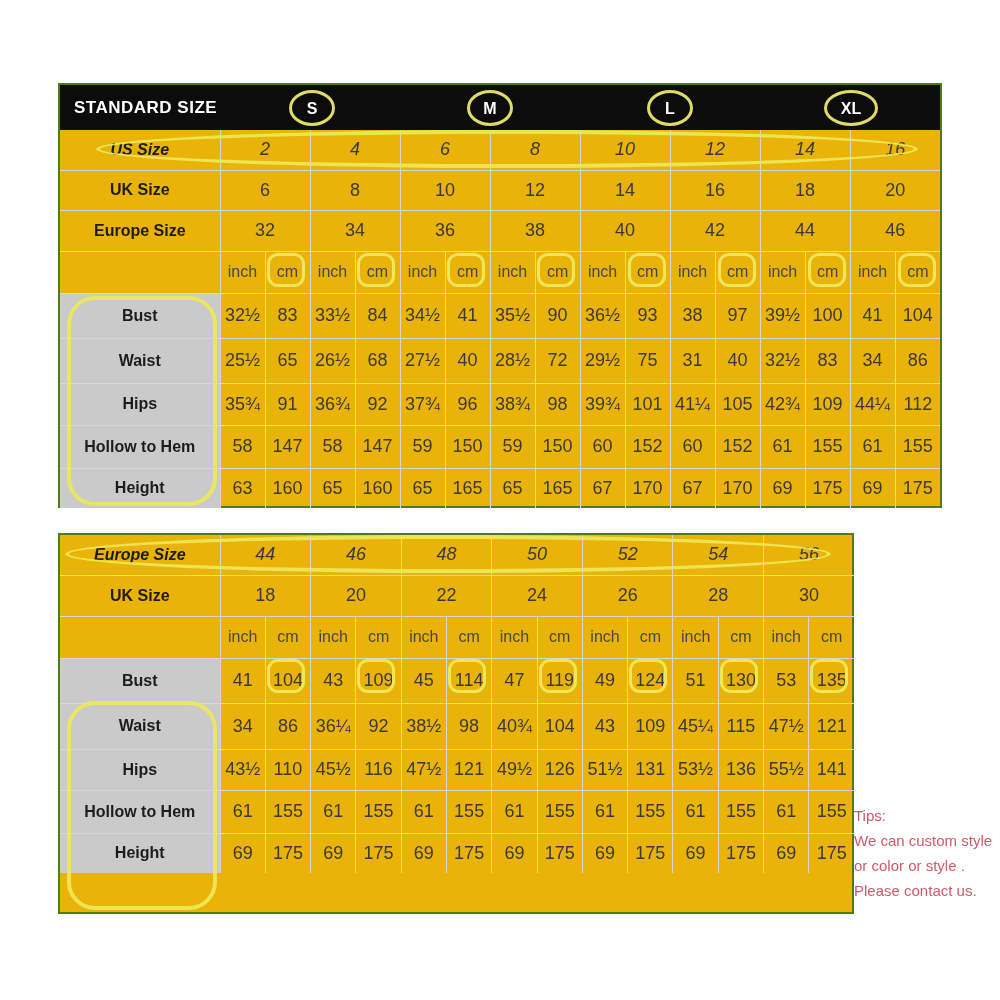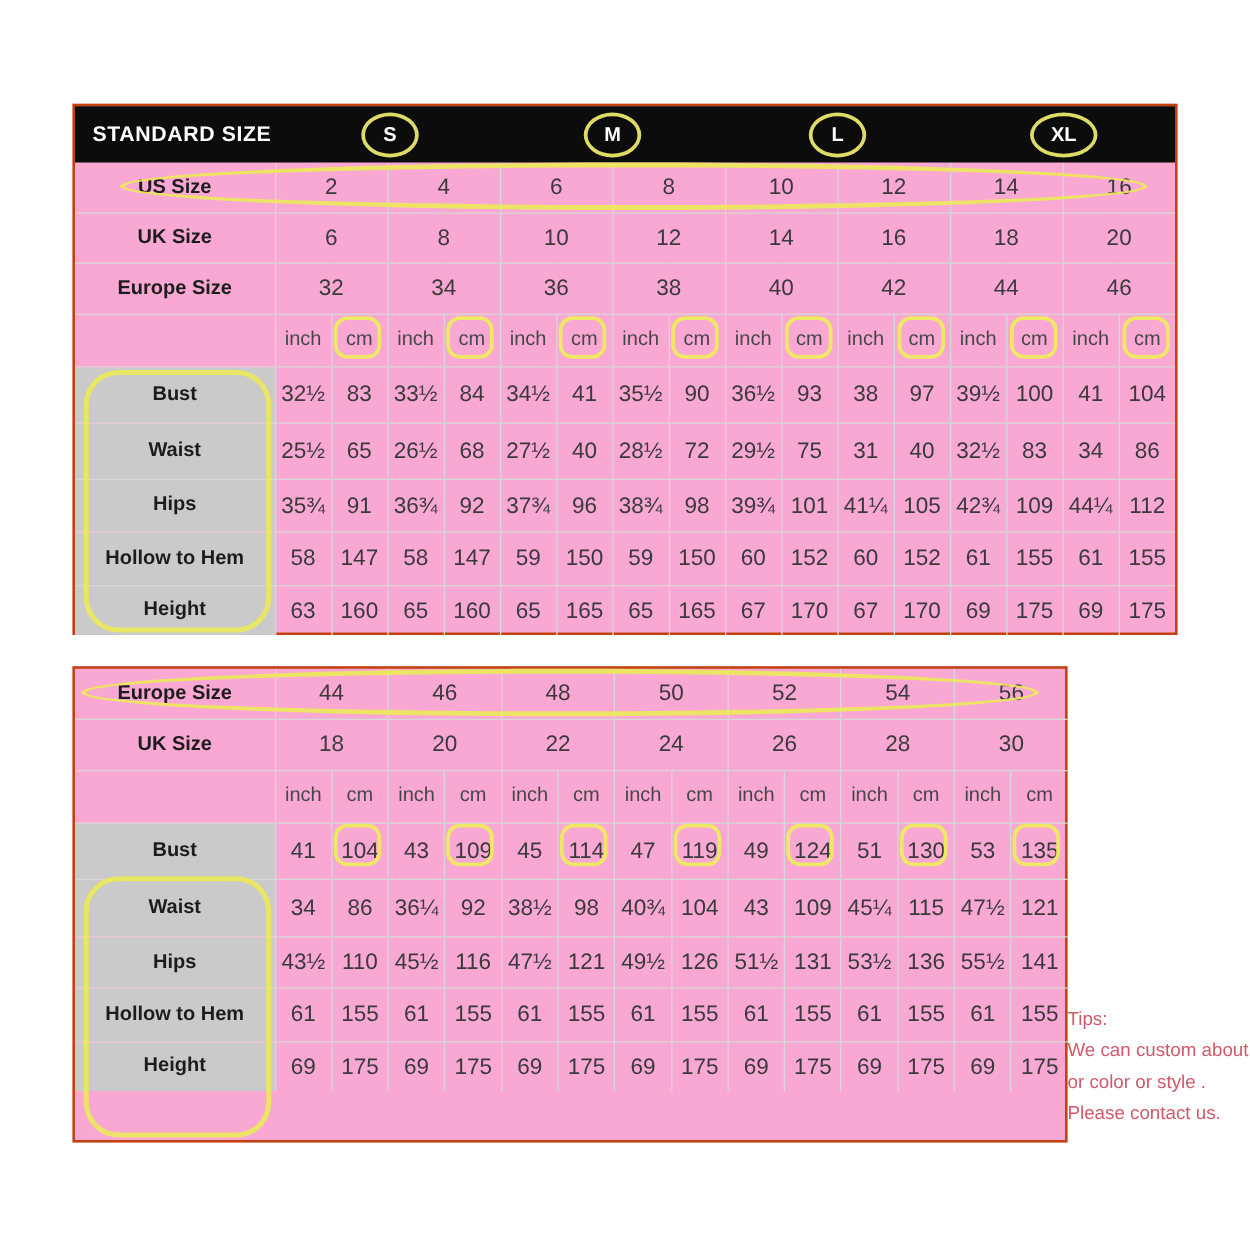--- a/index.html
+++ b/index.html
@@ -1,21 +1,21 @@
 <!DOCTYPE html>
 <html><head>
 <meta charset="utf-8">
 <style>
   * { margin:0; padding:0; box-sizing:border-box; }
   html,body { width:1000px; height:1000px; background:#ffffff;
               font-family:"Liberation Sans", sans-serif; }
   .page { position:relative; width:1000px; height:1000px; background:#ffffff; overflow:hidden; }
 
   
-  .tbl-wrap { position:absolute; border:2px solid #c2410c; background:#f9a8d4; }
+  .tbl-wrap { position:absolute; border:2px solid #4d7c0f; background:#eab308; }
   #std-wrap  { left:58px; top:83px;  width:884px; height:425px; }
   #plus-wrap { left:58px; top:533px; width:796px; height:381px; }
 
   
   .hdr-bar { position:relative; height:45px; background:#0c0c0c; }
   .hdr-title { position:absolute; left:14px; top:50%; transform:translateY(-50%);
                color:#ffffff; font-size:17px; font-weight:bold; letter-spacing:.5px; }
   .grp { position:absolute; top:50%; transform:translate(-50%,-50%);
          width:46px; height:36px; line-height:31px; text-align:center;
          color:#ffffff; font-size:16px; font-weight:bold;
@@ -25,21 +25,21 @@
   
   table { border-collapse:collapse; table-layout:fixed; width:100%; }
   td { border:1px solid #d7d7d7; text-align:center; vertical-align:middle;
        color:#3a3a3a; font-size:18px; overflow:hidden; white-space:nowrap; }
   td.lbl { font-size:16px; font-weight:bold; color:#1c1c1c; }
   td.lbl-gray { background:#cacaca; }
   td.unit { font-size:16px; color:#474747; }
   tr td:first-child { border-left:none; }
   tr td:last-child  { border-right:none; }
   tr:last-child td  { border-bottom:none; }
-  tr:first-child td { border-top:none; }
+  tr:first-child td { border-top:none;font-style:italic; }
 
   
   .ann { position:absolute; pointer-events:none; border:4px solid rgba(236,232,90,.92); }
   .ellipse { border-radius:50%; }
   .rrect   { border-radius:28px; }
   .cmbox { position:absolute; pointer-events:none; width:38px; height:34px;
            border:3px solid rgba(238,234,96,.95); border-radius:11px; }
 
   
   .tips { position:absolute; left:854px; top:803px; width:146px;
@@ -393,18 +393,18 @@
       <div class="cmbox" style="left: 357px; top: 659px;"></div>
       <div class="cmbox" style="left: 448px; top: 659px;"></div>
       <div class="cmbox" style="left: 539px; top: 659px;"></div>
       <div class="cmbox" style="left: 629px; top: 659px;"></div>
       <div class="cmbox" style="left: 720px; top: 659px;"></div>
       <div class="cmbox" style="left: 810px; top: 659px;"></div>
     </div>
 
   <div class="tips">
     <div>Tips:</div>
-    <div>We can custom about</div>
+    <div>We can custom style</div>
     <div>or color or style .</div>
     <div>Please contact us.</div>
   </div>
 
 </div>
 
 </body></html>

